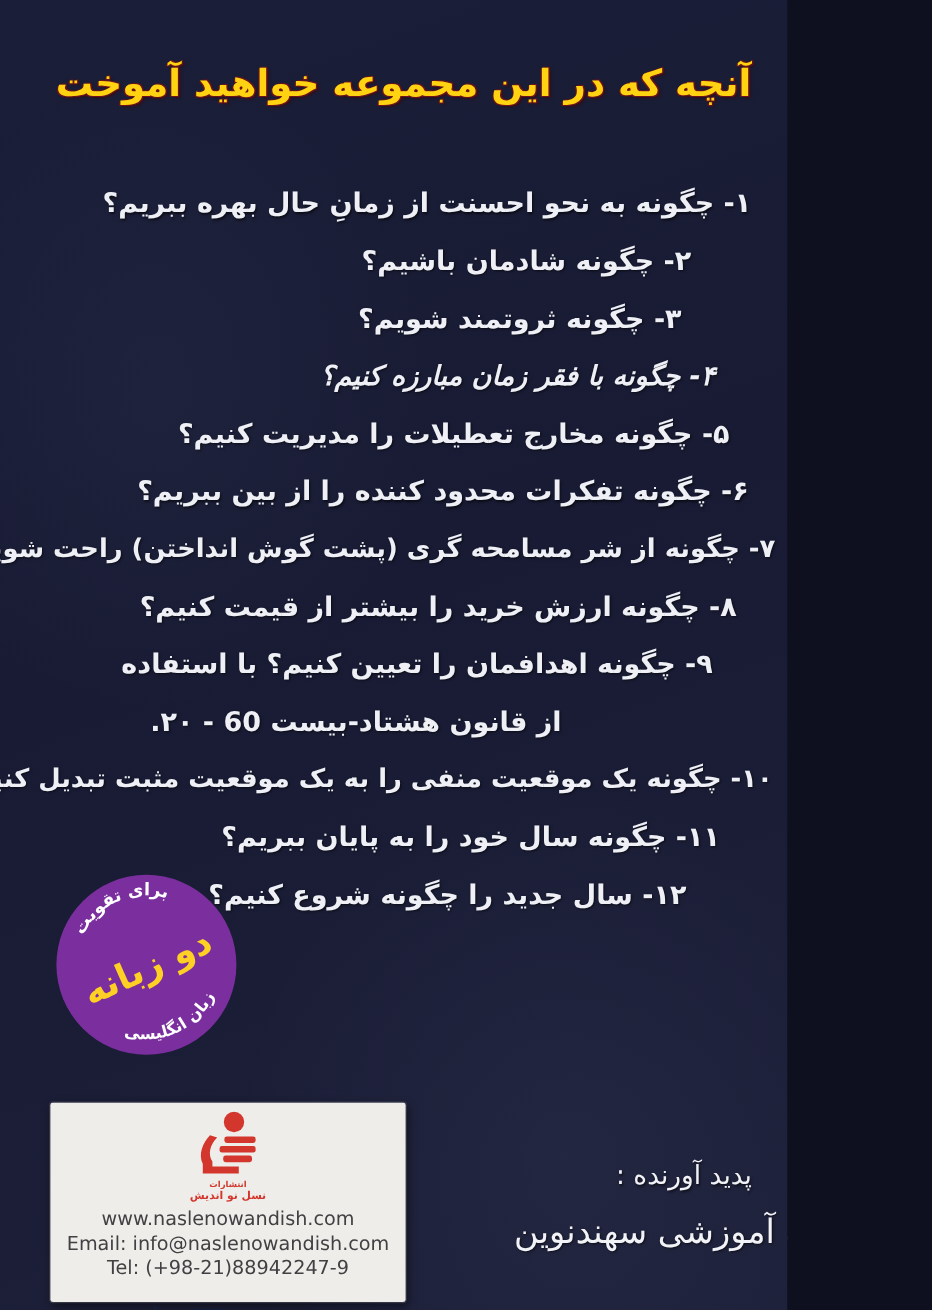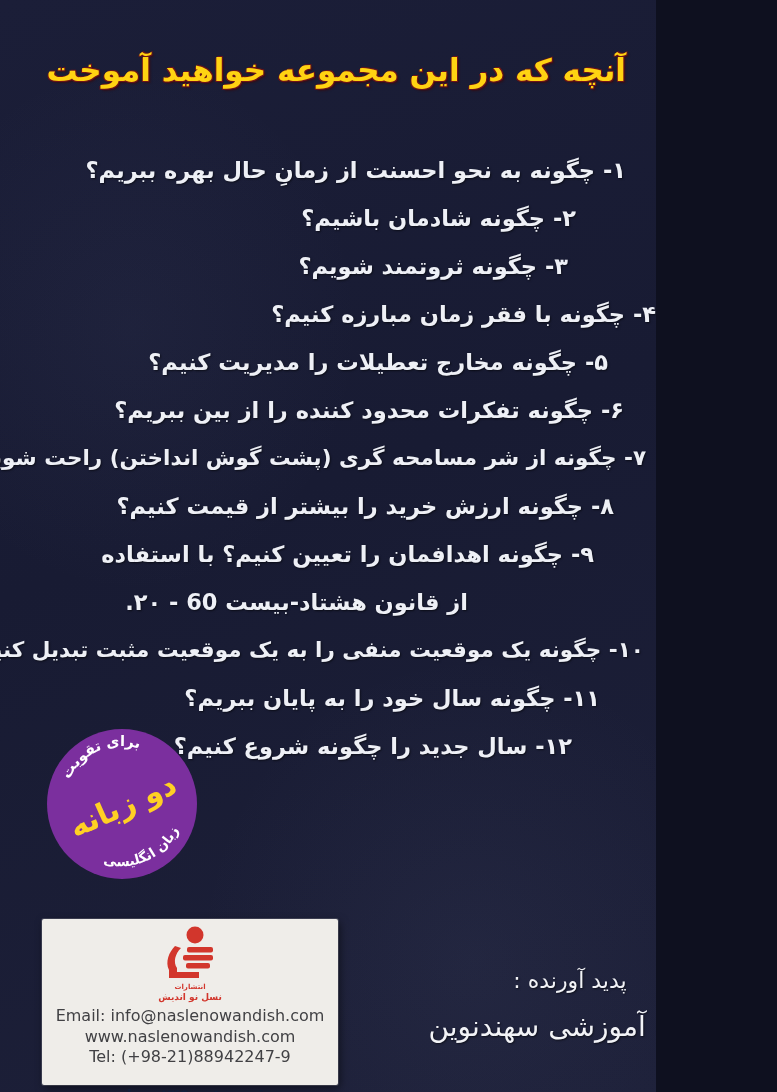--- a/index.html
+++ b/index.html
@@ -28,21 +28,21 @@
   .q{
     height:48px;line-height:48px;
     font-size:22.5px;font-weight:700;
     color:#eef0f6;
     text-shadow:1px 1px 2px rgba(0,0,0,.55);
     white-space:nowrap;
   }
   .q:nth-child(1){padding-right:30px;}
   .q:nth-child(2){padding-right:80px;}
   .q:nth-child(3){padding-right:88px;}
-  .q:nth-child(4){}
+  .q:nth-child(4){padding-right:60px;font-style:italic;}
   .q:nth-child(5){padding-right:48px;}
   .q:nth-child(6){padding-right:32px;}
   .q:nth-child(7){padding-right:10px;font-size:21.5px;}
   .q:nth-child(8){padding-right:42px;}
   .q:nth-child(9){padding-right:62px;}
   .q:nth-child(10){padding-right:188px;}
   .q:nth-child(11){padding-right:12px;font-size:21.5px;}
   .q:nth-child(12){padding-right:56px;}
   .q:nth-child(13){padding-right:84px;}
   .badge{position:absolute;left:44px;top:726px;width:156px;height:156px;}
@@ -128,22 +128,22 @@
       <rect x="32" y="21" width="26" height="5.5" rx="2" fill="#d2362c"></rect>
       <rect x="28" y="29" width="30" height="5.5" rx="2" fill="#d2362c"></rect>
       <rect x="31" y="37" width="24" height="5.5" rx="2" fill="#d2362c"></rect>
       <path d="M 26,22 C 20,28 18,36 22,42 L 22,46 L 44,46 L 44,52 L 14,52 L 14,44 C 10,36 14,26 20,20 Z" fill="#d2362c"></path>
     </svg>
     <div class="logo-caption">
       <span class="l1">انتشارات</span>
       <span class="l2">نسل نو اندیش</span>
     </div>
     <div class="contact">
+      <div>www.naslenowandish.com</div>
       <div>Email: info@naslenowandish.com</div>
-      <div>www.naslenowandish.com</div>
       <div>Tel: (+98-21)88942247-9</div>
     </div>
     <div class="price">قیمت : ۲۴۹۰۰ تومان</div>
   </div>
 
   <div class="creator">
     <div class="label">پدید آورنده :</div>
     <div class="name">گروه آموزشی سهندنوین</div>
   </div>
 

